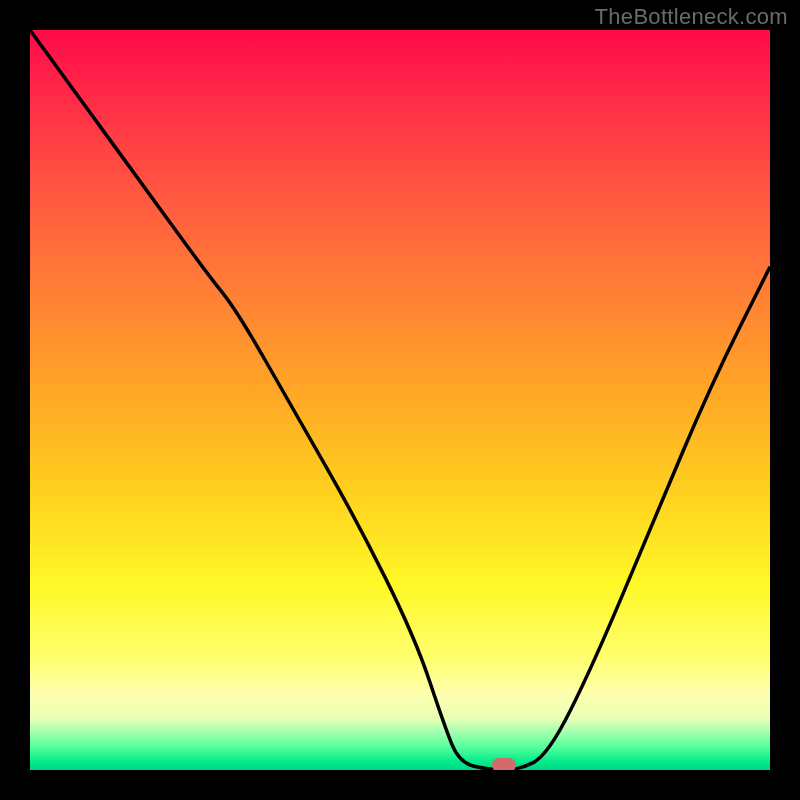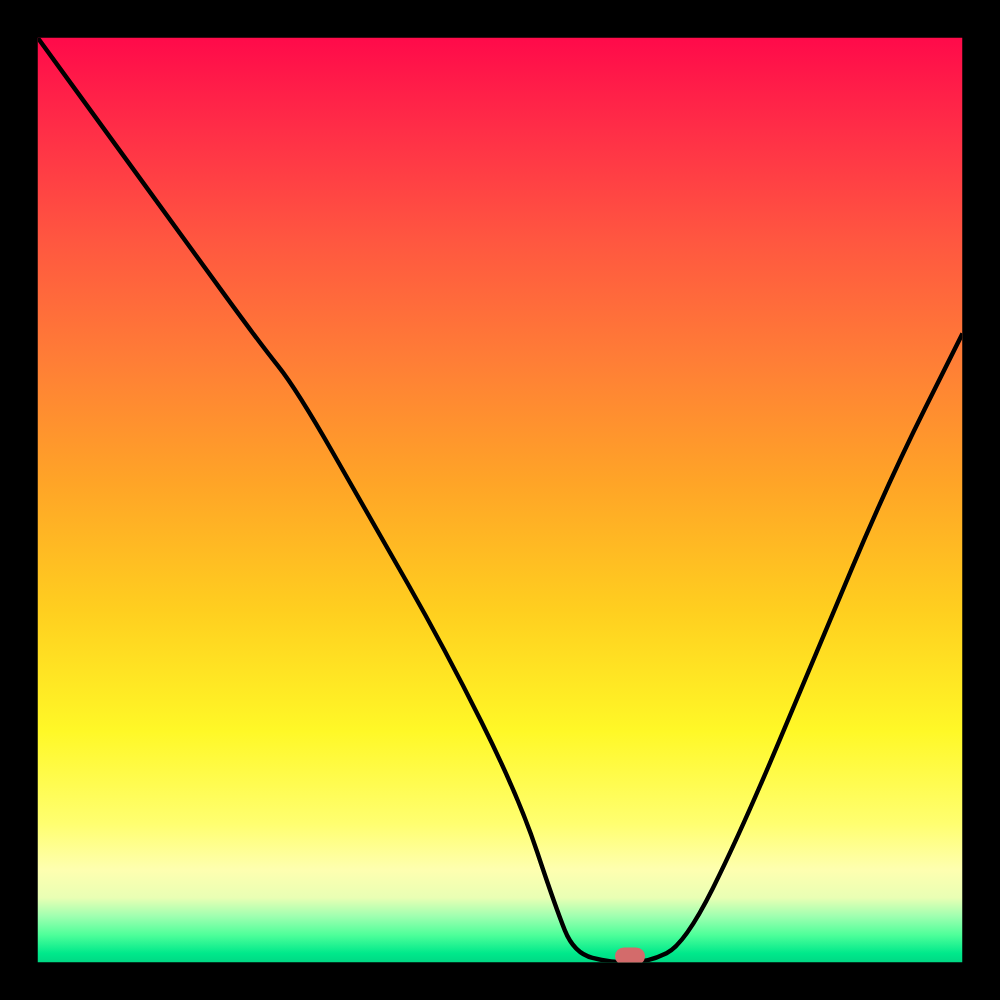--- a/index.html
+++ b/index.html
@@ -70,20 +70,21 @@
     border-radius: 7px;
     background: #d36b6b;
     transform: translate(-50%, -50%);
     z-index: 5;
   }
 </style>
 </head>
 <body>
 
 <div class="frame">
+  <div class="watermark">TheBottleneck.com</div>
 
   <div class="plot-area">
     <div class="gradient"></div>
 
     <svg class="curve" viewBox="0 0 740 740" preserveAspectRatio="none">
       <path id="curve-path" d="M 0 0 Q 0 0 29.6 40.69999999999999 Q 59.2 81.39999999999998 88.80000000000001 122.09999999999997 Q 118.4 162.79999999999995 148 203.49999999999997 Q 177.6 244.2 192.4 262.7 Q 207.20000000000002 281.2 236.8 333 Q 266.4 384.8 296 436.6 Q 325.6 488.4 355.20000000000005 547.5999999999999 Q 384.8 606.8 399.6 651.2 Q 414.40000000000003 695.6 421.8 714.1 Q 429.2 732.6 444 736.3 Q 458.8 740 473.6 740 Q 488.40000000000003 740 503.20000000000005 732.6 Q 518 725.2 540.2 680.8 Q 562.4 636.4 592 566.0999999999999 Q 621.6 495.79999999999995 651.2 425.5 Q 680.8000000000001 355.2 710.4000000000001 296 T 740 236.79999999999995" fill="none" stroke="#000" stroke-width="3.5"></path>
     </svg>
 
     <div class="marker" id="marker" style="left: 473.6px; top: 735px; background: rgb(211, 107, 107);"></div>
   </div>

